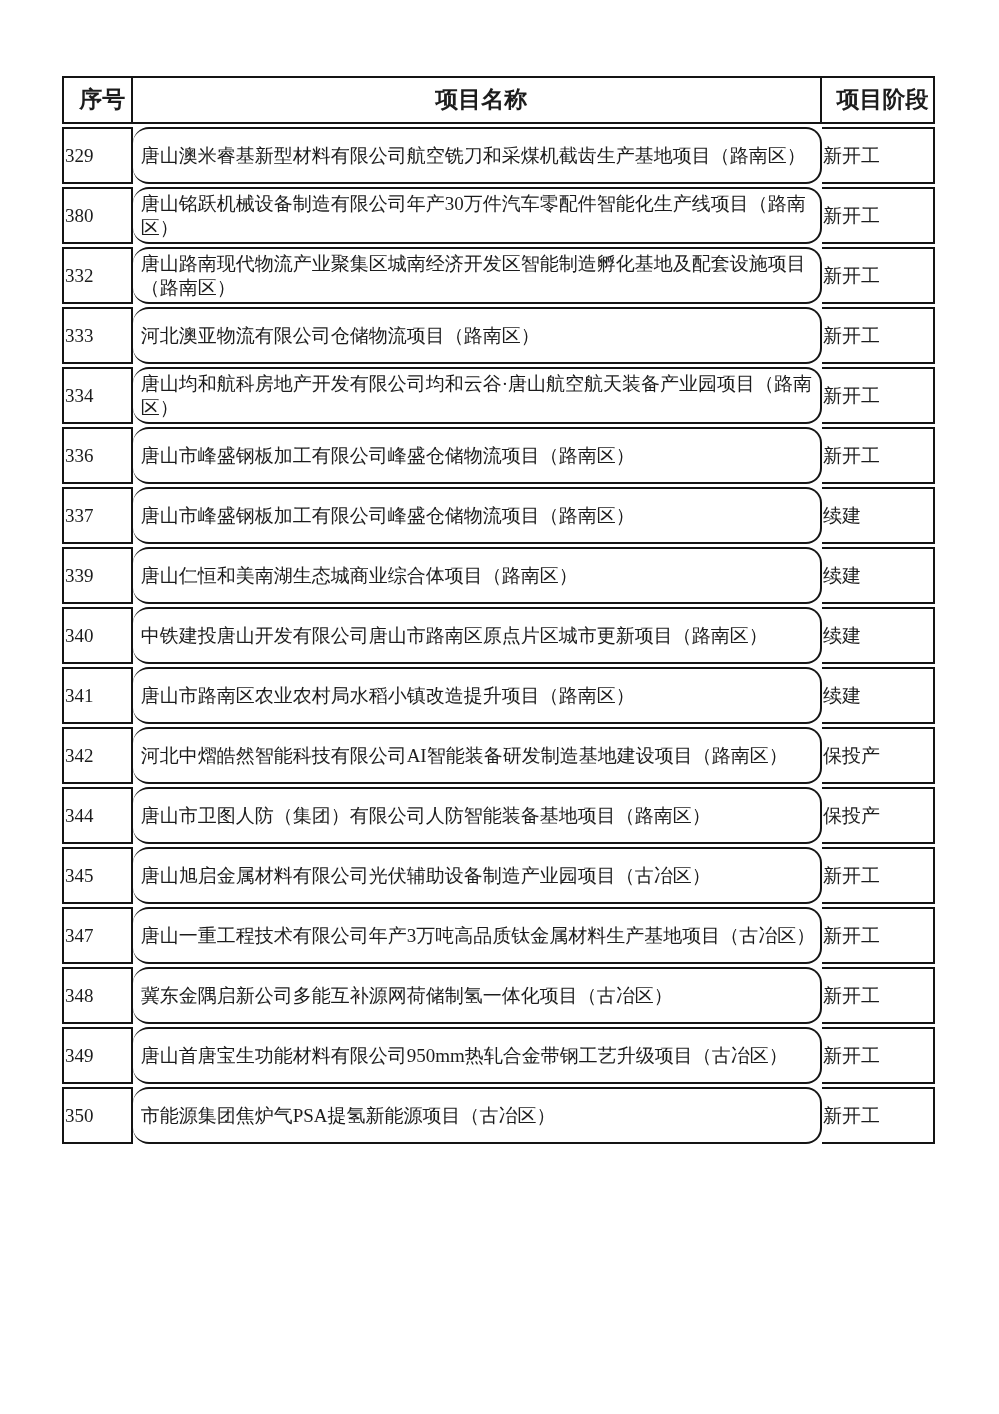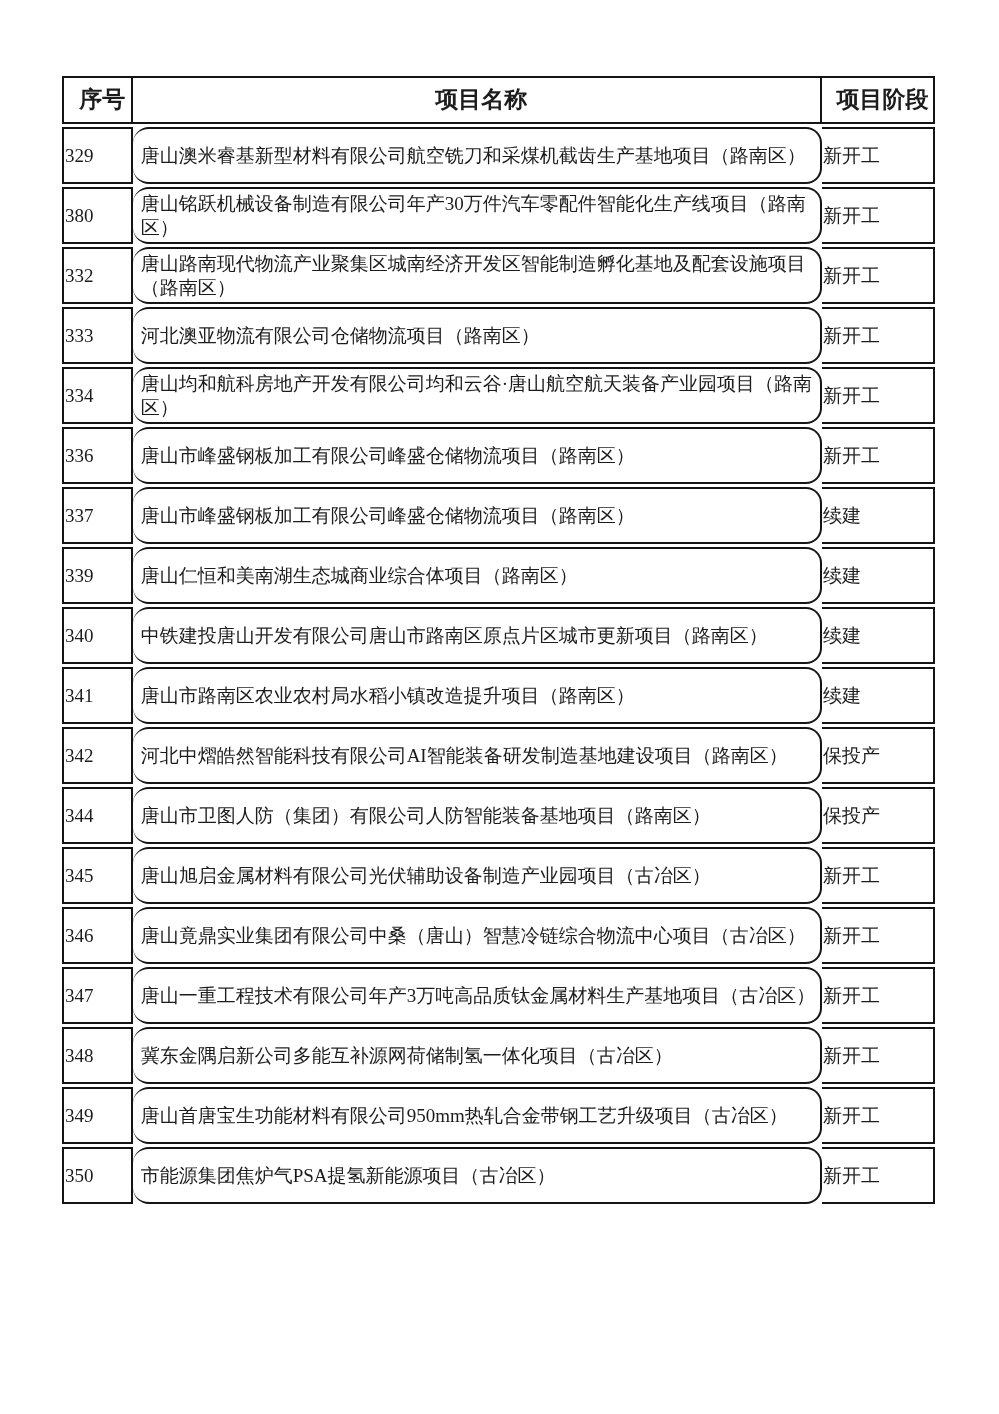--- a/index.html
+++ b/index.html
@@ -159,25 +159,20 @@
     <td class="cell-name">唐山市卫图人防（集团）有限公司人防智能装备基地项目（路南区）</td>
     <td class="cell-stage">保投产</td>
   </tr>
 
   <tr>
     <td class="cell-no">345</td>
     <td class="cell-name">唐山旭启金属材料有限公司光伏辅助设备制造产业园项目（古冶区）</td>
     <td class="cell-stage">新开工</td>
   </tr>
 
-  <tr>
-    <td class="cell-no">346</td>
-    <td class="cell-name">唐山竟鼎实业集团有限公司中桑（唐山）智慧冷链综合物流中心项目（古冶区）</td>
-    <td class="cell-stage">新开工</td>
-  </tr>
 
   <tr>
     <td class="cell-no">347</td>
     <td class="cell-name">唐山一重工程技术有限公司年产3万吨高品质钛金属材料生产基地项目（古冶区）</td>
     <td class="cell-stage">新开工</td>
   </tr>
 
   <tr>
     <td class="cell-no">348</td>
     <td class="cell-name">冀东金隅启新公司多能互补源网荷储制氢一体化项目（古冶区）</td>

